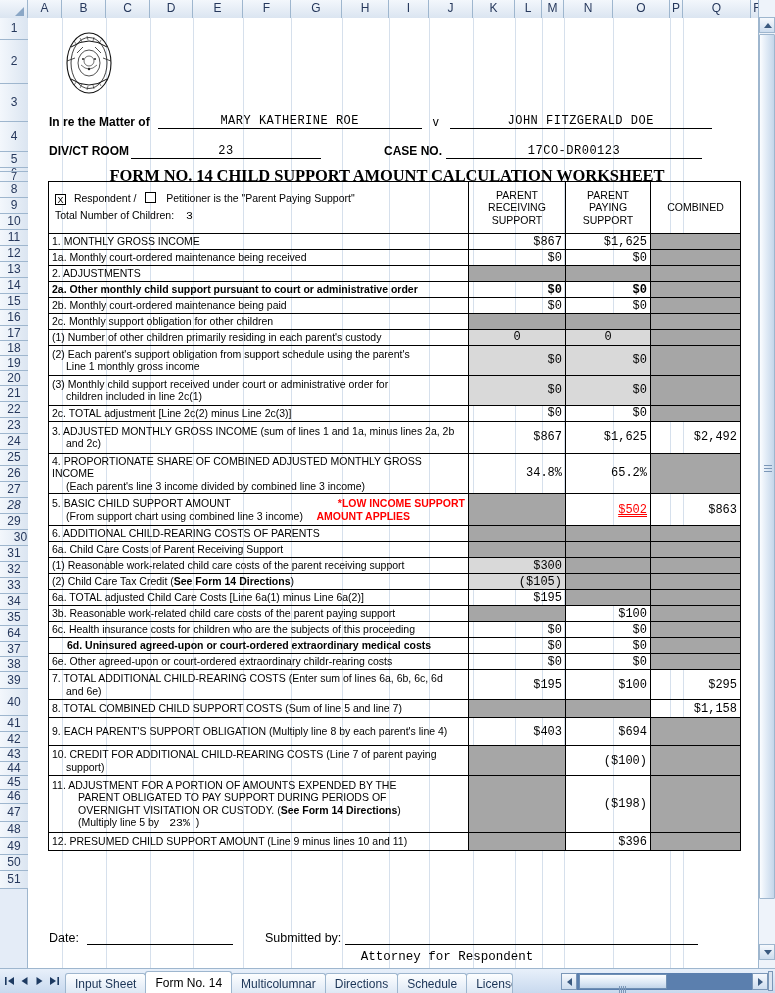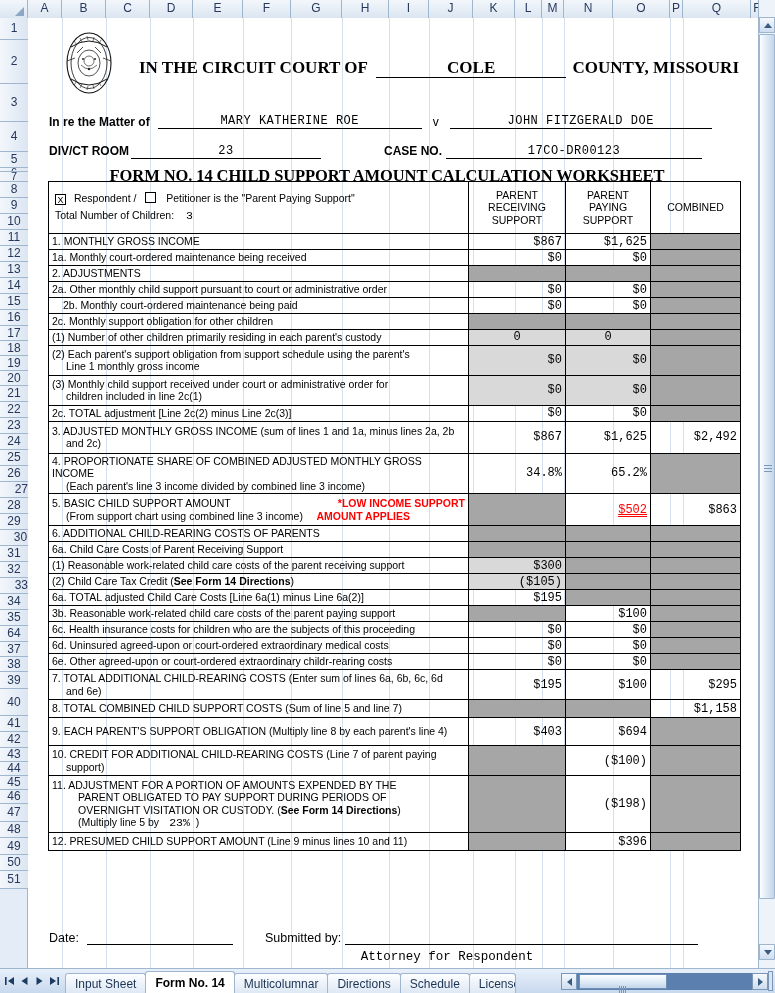--- a/index.html
+++ b/index.html
@@ -150,21 +150,21 @@
   .navbtn { width:13px; height:14px; position:relative; }
   .tabs { display:flex; align-items:flex-end; height:25px; margin-left:4px; }
   .tab {
     height:21px; line-height:21px; padding:0 9px; font-size:12px; color:#1a3355;
     background: linear-gradient(to bottom,#fdfeff,#dce7f4);
     border:1px solid #9eb6ce; border-bottom:none;
     border-top-left-radius:3px; border-top-right-radius:3px;
     margin-right:-1px; white-space:nowrap;
     transform: skewX(-0deg);
   }
-  .tab.active { background:#ffffff; font-weight:bold; color:#000; height:23px; line-height:23px; }
+  .tab.active { background:#ffffff; font-weight:normal; color:#000; height:23px; line-height:23px; }
   .tab.clipped { overflow:hidden; }
   #hscroll {
     position:absolute; right:2px; bottom:2px; width:212px; height:20px;
     display:flex; align-items:center;
   }
   .hsb-arrow { width:16px; height:17px; background:linear-gradient(to bottom,#f6f9fd,#cdddef);
                border:1px solid #7b97b8; position:relative; }
   .hsb-arrow .tri { position:absolute; top:4px; width:0;height:0;}
   .left .tri{ left:5px; border-top:4px solid transparent;border-bottom:4px solid transparent;border-right:5px solid #3b5a80;}
   .right .tri{ left:5px; border-top:4px solid transparent;border-bottom:4px solid transparent;border-left:5px solid #3b5a80;}
@@ -227,27 +227,27 @@
         <div class="rowhdr" style="height: 15px; line-height: 14px;">17</div>
         <div class="rowhdr" style="height: 15px; line-height: 14px;">18</div>
         <div class="rowhdr" style="height: 15px; line-height: 14px;">19</div>
         <div class="rowhdr" style="height: 15px; line-height: 14px;">20</div>
         <div class="rowhdr" style="height: 16px; line-height: 15px;">21</div>
         <div class="rowhdr" style="height: 16px; line-height: 15px;">22</div>
         <div class="rowhdr" style="height: 16px; line-height: 15px;">23</div>
         <div class="rowhdr" style="height: 16px; line-height: 15px;">24</div>
         <div class="rowhdr" style="height: 16px; line-height: 15px;">25</div>
         <div class="rowhdr" style="height: 16px; line-height: 15px;">26</div>
-        <div class="rowhdr" style="height: 16px; line-height: 15px; text-align: right;">27</div>
-        <div class="rowhdr" style="height: 16px; line-height: 15px;">28</div>
+        <div class="rowhdr" style="height: 16px; line-height: 15px;">27</div>
+        <div class="rowhdr" style="height: 16px; line-height: 15px; font-style: italic;">28</div>
         <div class="rowhdr" style="height: 16px; line-height: 15px;">29</div>
         <div class="rowhdr" style="height: 16px; line-height: 15px; padding-left: 13px;">30</div>
         <div class="rowhdr" style="height: 16px; line-height: 15px;">31</div>
         <div class="rowhdr" style="height: 16px; line-height: 15px;">32</div>
-        <div class="rowhdr" style="height: 16px; line-height: 15px; text-align: right;">33</div>
+        <div class="rowhdr" style="height: 16px; line-height: 15px;">33</div>
         <div class="rowhdr" style="height: 16px; line-height: 15px;">34</div>
         <div class="rowhdr" style="height: 16px; line-height: 15px;">35</div>
         <div class="rowhdr" style="height: 16px; line-height: 15px;">64</div>
         <div class="rowhdr" style="height: 15px; line-height: 14px;">37</div>
         <div class="rowhdr" style="height: 15px; line-height: 14px;">38</div>
         <div class="rowhdr" style="height: 17px; line-height: 16px;">39</div>
         <div class="rowhdr" style="height: 27px; line-height: 26px;">40</div>
         <div class="rowhdr" style="height: 16px; line-height: 15px;">41</div>
         <div class="rowhdr" style="height: 16px; line-height: 15px;">42</div>
         <div class="rowhdr" style="height: 14px; line-height: 13px;">43</div>
@@ -297,25 +297,20 @@
         <path d="M13 60 l3 -4 M19 63 l2 -4 M26 65 l1 -4 M33 64 l-1 -4 M40 61 l-2 -4"></path>
       </g>
       <g fill="#222">
         <circle cx="22" cy="34" r="1"></circle>
           <circle cx="34" cy="34" r="1"></circle>
         <circle cx="28" cy="44" r="1.2"></circle>
       </g>
       <path d="M20 40 Q28 48 36 40" fill="none" stroke="#333" stroke-width="0.7"></path>
     </svg>
 
-    <div class="court-line">
-      <span>IN THE CIRCUIT COURT OF</span>
-      <span class="blank" style="width:213px; margin:0 6px 0 8px; height:20px; line-height:19px;">COLE</span>
-      <span>COUNTY, MISSOURI</span>
-    </div>
 
     <div class="matter-row">
       <span class="bold" style="font-size:12px;">In re the Matter of</span>
       <span class="fillblank" style="width:264px; margin-left:8px;">MARY KATHERINE ROE</span>
       <span style="width:28px; text-align:center; font-size:12px;">v</span>
       <span class="fillblank" style="width:262px;">JOHN FITZGERALD DOE</span>
     </div>
 
     <div class="div-row">
       <span class="bold" style="font-size:12px;">DIV/CT ROOM</span>
@@ -378,30 +373,30 @@
             <td class="gray"></td>
           </tr>
           <tr style="height: 16px;">
             <td class="desc " style="padding: 1px 3px;">
               <div>2. ADJUSTMENTS</div>
             </td>
             <td class="gray"></td>
             <td class="gray"></td>
             <td class="gray"></td>
           </tr>
-          <tr style="height: 16px;">
+          <tr style="height: 16px; font-weight: bold;">
             <td class="desc ind1" style="padding: 1px 3px;">
               <div>2a. Other monthly child support pursuant to court or administrative order</div>
             </td>
             <td class="num">$0</td>
             <td class="num">$0</td>
             <td class="gray"></td>
           </tr>
           <tr style="height: 16px;">
-            <td class="desc ind1" style="padding: 1px 14px; margin-left: 27px;">
+            <td class="desc ind1" style="padding: 1px 3px; margin-left: 27px;">
               <div>2b. Monthly court-ordered maintenance being paid</div>
             </td>
             <td class="num">$0</td>
             <td class="num">$0</td>
             <td class="gray"></td>
           </tr>
           <tr style="height: 16px;">
             <td class="desc ind1" style="padding: 1px 3px;">
               <div>2c. Monthly support obligation for other children</div>
             </td>
@@ -526,21 +521,21 @@
           </tr>
           <tr style="height: 16px;">
             <td class="desc ind1" style="padding: 1px 3px;">
               <div>6c. Health insurance costs for children who are the subjects of this proceeding</div>
             </td>
             <td class="num">$0</td>
             <td class="num">$0</td>
             <td class="gray"></td>
           </tr>
           <tr style="height: 16px;">
-            <td class="desc ind1" style="padding: 1px 3px;">
+            <td class="desc ind1" style="padding: 1px 18px; font-weight: bold;">
               <div>6d. Uninsured agreed-upon or court-ordered extraordinary medical costs</div>
             </td>
             <td class="num">$0</td>
             <td class="num">$0</td>
             <td class="gray"></td>
           </tr>
           <tr style="height: 16px;">
             <td class="desc ind1" style="padding: 1px 3px;">
               <div>6e. Other agreed-upon or court-ordered extraordinary childr-rearing costs</div>
             </td>

